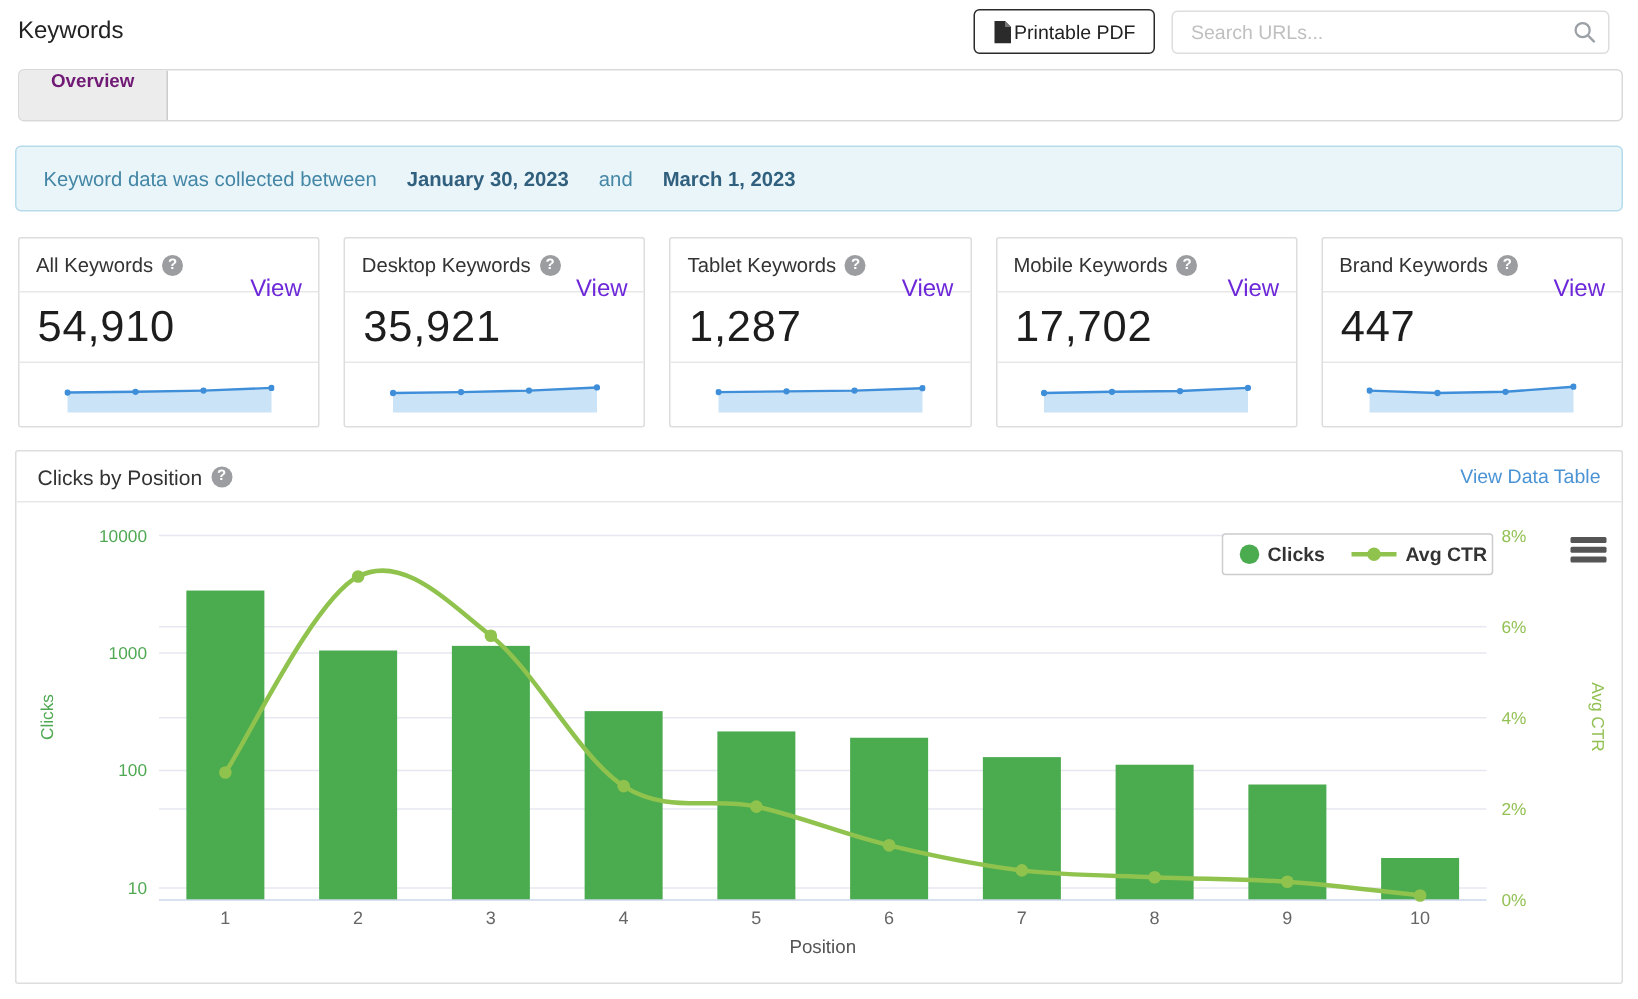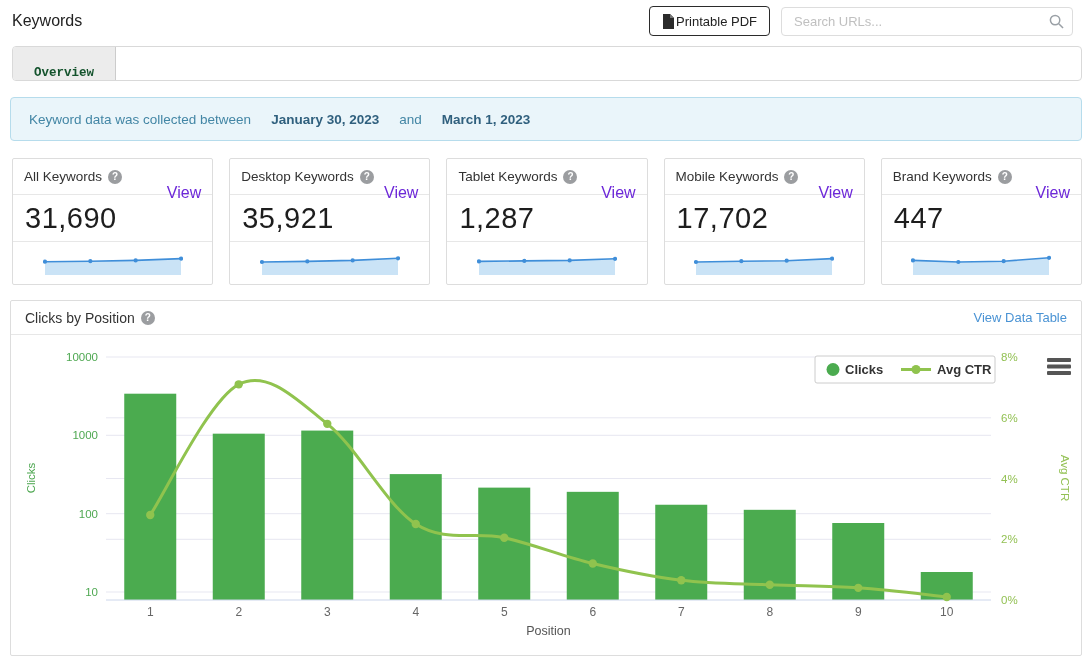--- a/index.html
+++ b/index.html
@@ -16,21 +16,21 @@
   .search-wrap { position:absolute; right:9px; top:7px; width:292px; height:29px; }
   .search-wrap input { width:100%; height:100%; border:1px solid #ddd; border-radius:4px;
     padding:0 30px 0 12px; font-size:13px; color:#333; outline:none; font-family:inherit; }
   .search-wrap input::placeholder { color:#c0c0c0; }
   .search-icon { position:absolute; right:9px; top:7px; width:15px; height:15px; cursor:pointer; }
 
   
   .tabbar { height:35px; background:#fff; border:1px solid #d9d9d9; border-radius:4px;
     display:flex; margin-left:2px; margin-bottom:16px; overflow:hidden; }
   .tab { padding:0 21px; background:#ececec; border-right:1px solid #ccc; font-size:12.5px;
-    font-weight:600; color:#14532d; display:flex; align-items:flex-end; cursor:pointer;font-family:Liberation Mono, monospace; }
+    font-weight:600; color:#701a75; display:flex; align-items:flex-start; cursor:pointer; }
 
   
   .banner { height:44px; background:#eaf5fa; border:1px solid #b6dcec; border-radius:4px;
     display:flex; align-items:center; gap:20px; padding:0 18px; font-size:13.5px; color:#4386a5;
     margin-bottom:17px; }
   .banner b { color:#30607e; }
 
   
   .cards { display:grid; grid-template-columns:repeat(5,1fr); gap:16px; margin-bottom:15px; margin-left:2px; }
   .card { background:#fff; border:1px solid #ddd; border-radius:2px; height:127px; }
@@ -89,21 +89,21 @@
     <b>March 1, 2023</b>
   </div>
 
   <div class="cards">
     <div class="card">
       <div class="card-head">
         <span class="card-title">All Keywords</span>
         <span class="q-icon">?</span>
         <a class="view-link">View</a>
       </div>
-      <div class="card-value">31,690</div>
+      <div class="card-value">54,910</div>
       <div class="card-spark">
           <svg width="140" height="26" viewBox="0 0 140 26">
             <path d="M2,11.7 L47.333333333333336,11.2 L92.66666666666667,10.4 L138,8.6 L138,25 L2,25 Z" fill="#cae3f6" stroke="none"></path>
             <path d="M2,11.7 L47.333333333333336,11.2 L92.66666666666667,10.4 L138,8.6" fill="none" stroke="#3f8ed9" stroke-width="1.6"></path>
             <circle cx="2" cy="11.7" r="2.1" fill="#3f8ed9"></circle>
             <circle cx="47.333333333333336" cy="11.2" r="2.1" fill="#3f8ed9"></circle>
             <circle cx="92.66666666666667" cy="10.4" r="2.1" fill="#3f8ed9"></circle>
             <circle cx="138" cy="8.6" r="2.1" fill="#3f8ed9"></circle>
           </svg>
         </div>

